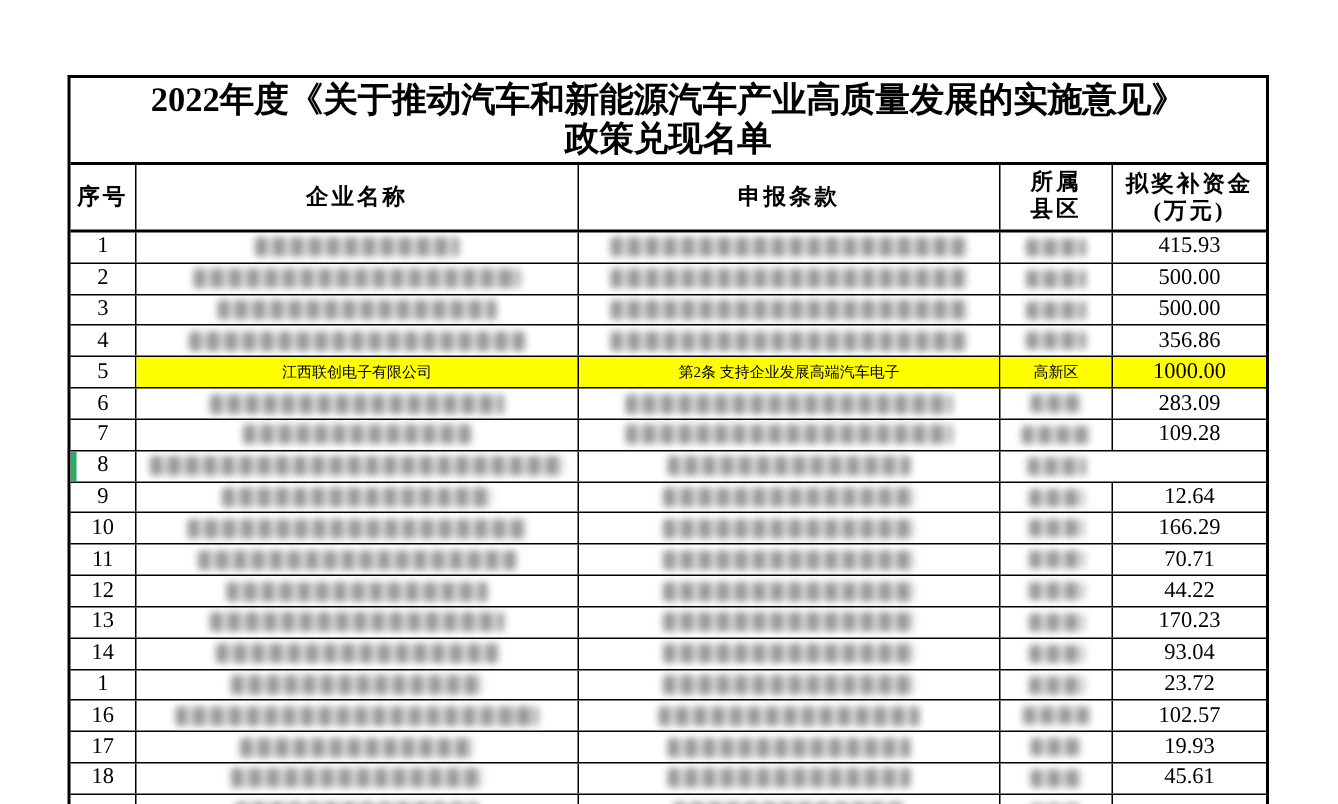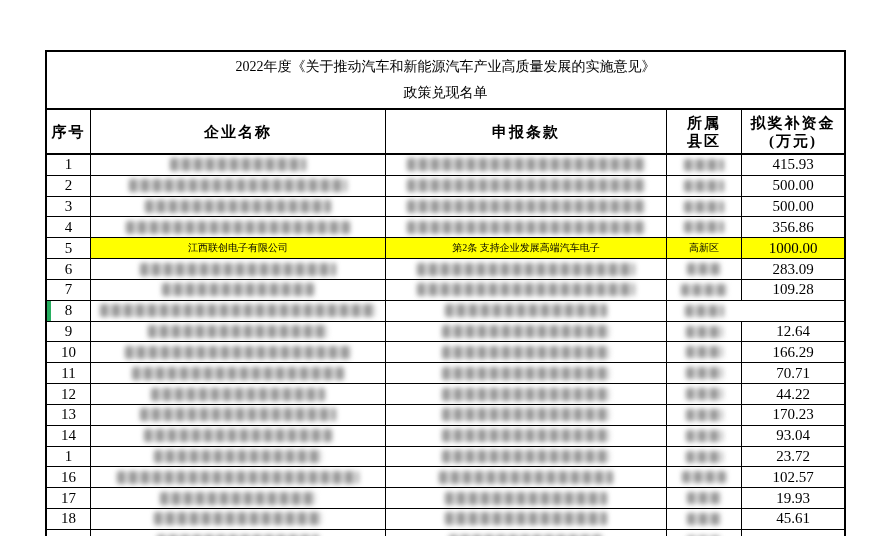--- a/index.html
+++ b/index.html
@@ -7,41 +7,41 @@
     position:relative;width:892px;height:536px;background:#ffffff;overflow:hidden;
     font-family:"Liberation Serif","DejaVu Serif",serif;color:#000;
   }
   .table{
     position:absolute;left:45px;top:50px;width:801px;
     border:2px solid #000;box-sizing:border-box;background:#fff;
   }
   .title-cell{
     height:58px;border-bottom:2px solid #000;box-sizing:border-box;
     display:flex;flex-direction:column;justify-content:center;align-items:center;
-    font-weight:normal;font-size:14px;line-height:26px;text-align:center;
+    font-weight:bold;font-size:23px;line-height:26px;text-align:center;
   }
   .header-row{
     height:45px;border-bottom:2px solid #000;box-sizing:border-box;
     display:flex;flex-direction:row;
   }
   .row{
     height:20.83px;border-bottom:1px solid #000;box-sizing:border-box;
     display:flex;flex-direction:row;
   }
   .row.partial{height:24px;border-bottom:none;}
   .cell{
     box-sizing:border-box;border-right:1px solid #000;
     display:flex;flex-direction:column;justify-content:center;align-items:center;
     overflow:hidden;white-space:nowrap;
   }
   .cell:last-child{border-right:none;}
   .c-seq{width:44px;}
   .c-company{width:295px;}
   .c-clause{width:281px;}
-  .c-district{width:75px;}
+  .c-district{width:75px;font-family:Liberation Mono, monospace;}
   .c-amount{width:102px;}
   .hdr{font-weight:bold;font-size:15px;line-height:18px;letter-spacing:2px;}
   .hdr div{letter-spacing:2px;}
   .row .cell{font-size:15px;}
   .row .c-company,.row .c-clause,.row .c-district{font-size:10px;}
   .hl .c-company,.hl .c-clause,.hl .c-district,.hl .c-amount{background:var(--hl,#ffff00);}
   .sel .c-seq{box-shadow:inset 4px 0 0 var(--sel,#27ae60);}
   .blur{
     height:13px;border-radius:2px;filter:blur(2.6px);opacity:.8;
     background:repeating-linear-gradient(90deg,#7e7e7e 0 8px,#d9d9d9 8px 12px);

